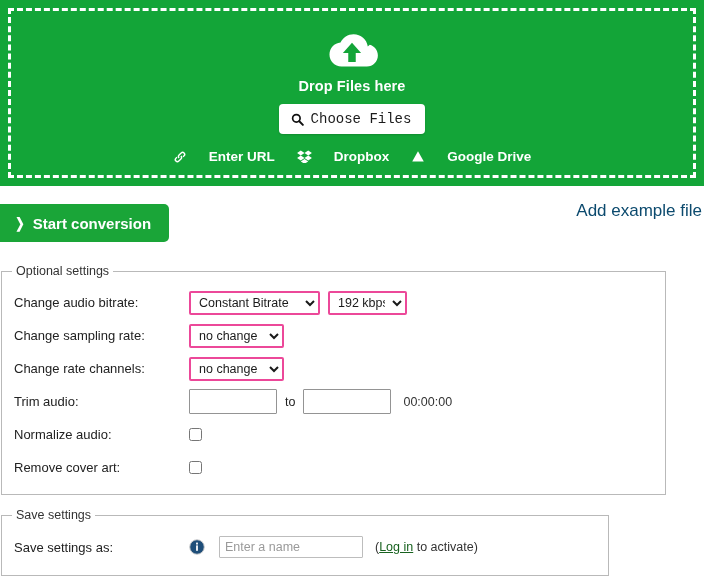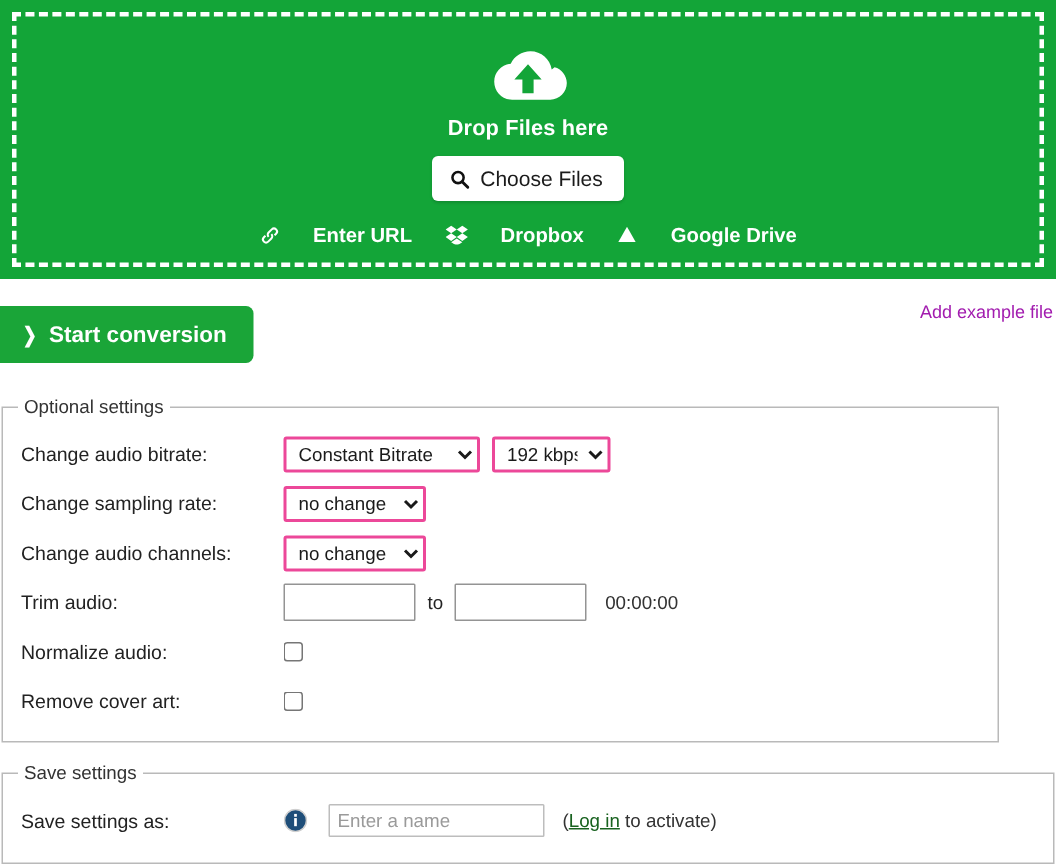--- a/index.html
+++ b/index.html
@@ -56,21 +56,21 @@
     font-weight: 600;
     letter-spacing: .1px;
   }
   .choose-files-btn {
     margin-top: 10px;
     background: #ffffff;
     color: #1b1b1b;
     border: none;
     border-radius: 4px;
     padding: 7px 14px 7px 12px;
-    font-family: Liberation Sans, sans-serif;
+    font-family: Liberation Mono, monospace;
     font-size: 14px;
     display: inline-flex;
     align-items: center;
     gap: 7px;
     cursor: pointer;
     box-shadow: 0 1px 2px rgba(0,0,0,.15);
   }
   .magnifier {
     width: 13px;
     height: 13px;
@@ -123,22 +123,22 @@
   .chev {
     font-weight: bold;
     font-size: 14px;
     line-height: 1;
     transform: scaleX(.8);
   }
   .add-example {
     position: absolute;
     right: 2px;
     top: 5px;
-    font-size: 12px;
-    color: #a21caf;
+    font-size: 17px;
+    color: #0c4a6e;
     cursor: pointer;
     white-space: nowrap;
   }
 
   
   fieldset.panel {
     position: absolute;
     margin: 0;
     padding: 0;
     border: 1px solid #b9b9b9;
@@ -152,21 +152,21 @@
   }
   #optional-settings {
     left: 1px;
     top: 264px;
     width: 665px;
     height: 231px;
   }
   #save-settings {
     left: 1px;
     top: 508px;
-    width: 702px;
+    width: 608px;
     height: 68px;
   }
 
   .rows {
     padding: 8px 0 0 12px;
   }
   .row {
     display: flex;
     align-items: center;
     height: 33px;
@@ -342,21 +342,21 @@
     </div>
 
     <div class="row">
       <div class="row-label">Change sampling rate:</div>
       <div class="controls">
         <select class="sel" id="sampling-rate-select"><option>no change</option></select>
       </div>
     </div>
 
     <div class="row">
-      <div class="row-label">Change audio channels:</div>
+      <div class="row-label">Change rate channels:</div>
       <div class="controls">
         <select class="sel" id="audio-channels-select"><option>no change</option></select>
       </div>
     </div>
 
     <div class="row">
       <div class="row-label">Trim audio:</div>
       <div class="controls">
         <input class="txt" id="trim-start-input" type="text" value="" style="">
         <span class="to-word">to</span>

